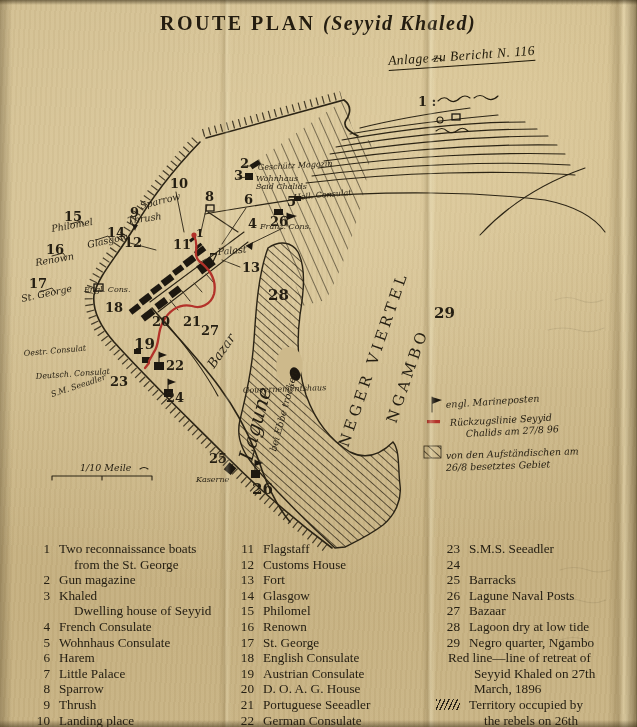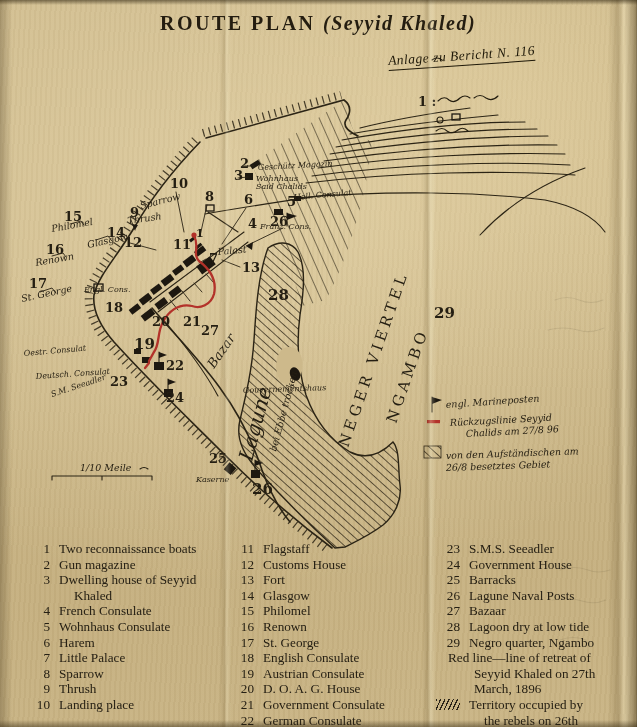--- a/index.html
+++ b/index.html
@@ -281,33 +281,34 @@
         <text transform="translate(80 471) rotate(0)" class="hw">1/10 Meile</text>
       </g>
   </svg>
 
   <div class="legend">
     <div class="col" id="legend-col-0">
         <div class="legend-item">
           <span class="num">1</span>
           <div class="lines">
             <div><span>Two reconnaissance boats</span></div>
+            <div><span>from the </span><span class="it">St. George</span></div>
           </div>
         </div>
         <div class="legend-item">
           <span class="num">2</span>
           <div class="lines">
             <div><span>Gun magazine</span></div>
           </div>
         </div>
         <div class="legend-item">
           <span class="num">3</span>
           <div class="lines">
+            <div><span>Khaled</span></div>
             <div><span>Dwelling house of Seyyid</span></div>
-            <div><span>Khaled</span></div>
           </div>
         </div>
         <div class="legend-item">
           <span class="num">4</span>
           <div class="lines">
             <div><span>French Consulate</span></div>
           </div>
         </div>
         <div class="legend-item">
           <span class="num">5</span>
@@ -403,42 +404,39 @@
         </div>
         <div class="legend-item">
           <span class="num">20</span>
           <div class="lines">
             <div><span>D. O. A. G. House</span></div>
           </div>
         </div>
         <div class="legend-item">
           <span class="num">21</span>
           <div class="lines">
-            <div><span>Government Consulate</span></div>
+            <div><span>Portuguese Seeadler</span></div>
           </div>
         </div>
         <div class="legend-item">
           <span class="num">22</span>
           <div class="lines">
             <div><span>German Consulate</span></div>
           </div>
         </div>
       </div>
     <div class="col" id="legend-col-2">
         <div class="legend-item">
           <span class="num">23</span>
           <div class="lines">
             <div><span>S.M.S. </span><span class="it">Seeadler</span></div>
           </div>
         </div>
         <div class="legend-item">
           <span class="num">24</span>
-          <div class="lines">
-            <div><span>Government House</span></div>
-          </div>
         </div>
         <div class="legend-item">
           <span class="num">25</span>
           <div class="lines">
             <div><span>Barracks</span></div>
           </div>
         </div>
         <div class="legend-item">
           <span class="num">26</span>
           <div class="lines">

